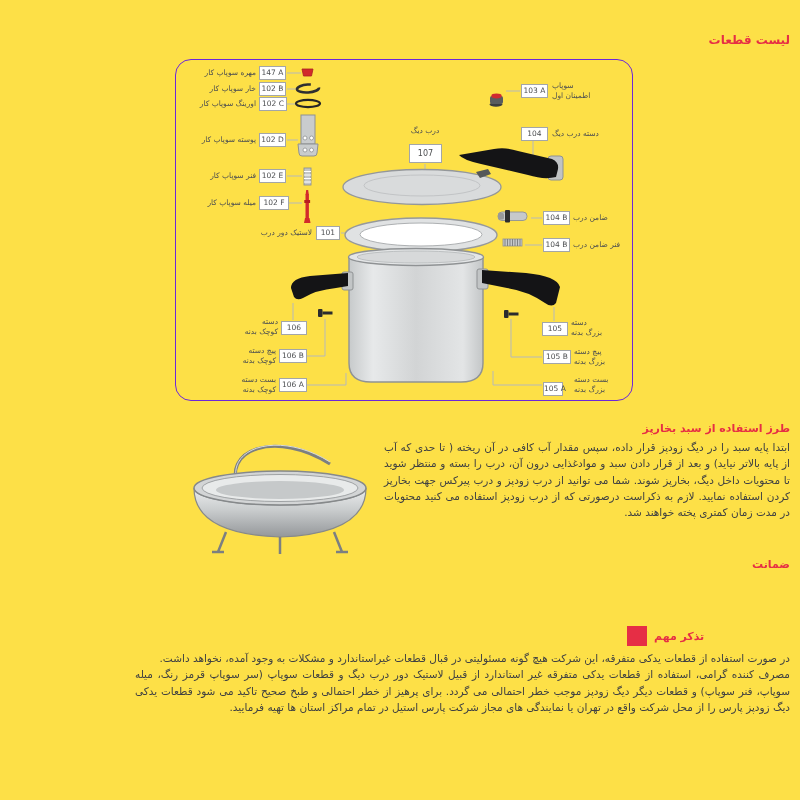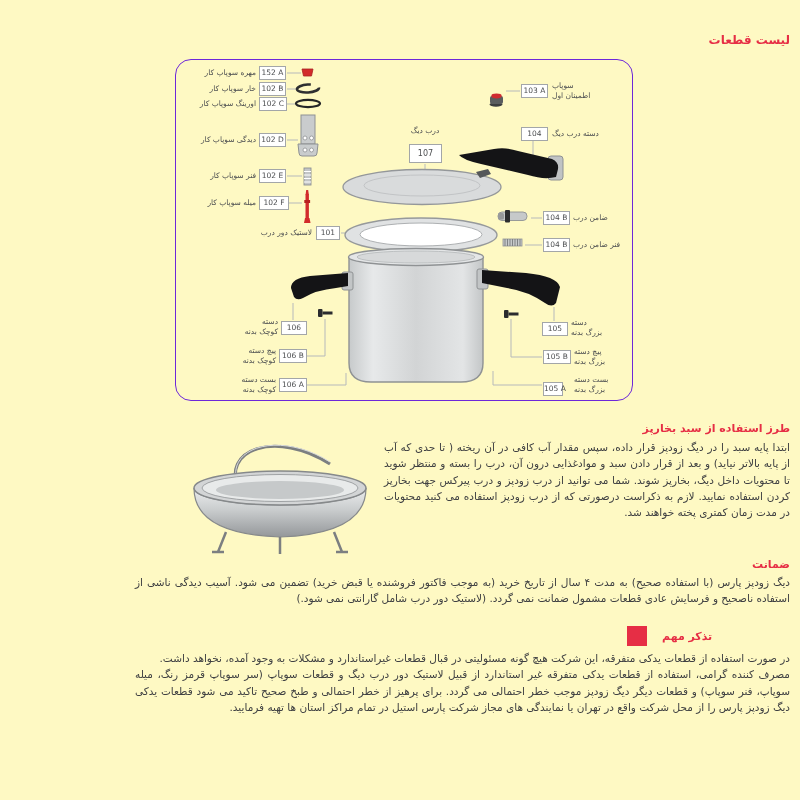--- a/index.html
+++ b/index.html
@@ -1,29 +1,29 @@
 <!DOCTYPE html>
 <html lang="fa"><head>
 <meta charset="utf-8">
 <style>
   :root{ --red:#e62e45; --ink:#3f4042; --line:#b6b9bb; --boxborder:#a3a6a8; }
   *{margin:0;padding:0;box-sizing:border-box;}
   body{width:800px;height:800px;background:#ffffff;font-family:"DejaVu Sans",sans-serif;overflow:hidden;}
-  .page{position:relative;width:800px;height:800px;background:#fef9c3;}
+  .page{position:relative;width:800px;height:800px;background:#fde047;}
   .main-head{position:absolute;right:10px;top:33px;font-size:12px;font-weight:bold;color:var(--red);direction:rtl;}
   .panel{position:absolute;left:175px;top:59px;width:458px;height:342px;border:1px solid #6d28d9;border-radius:16px;}
   .panel svg{position:absolute;left:0;top:0;}
   .pbox{position:absolute;height:14px;border:1px solid var(--boxborder);background:#fff;font-size:7.5px;line-height:12px;color:#4c4e50;text-align:center;white-space:nowrap;z-index:2;}
   .pbox.big{height:19px;line-height:17px;font-size:8px;}
   .plabel{position:absolute;font-size:7.5px;line-height:9.5px;color:#4c4e50;direction:rtl;white-space:pre-line;z-index:2;}
   .lab-r{text-align:right;} .lab-l{text-align:left;} .lab-c{text-align:center;}
   .sec-head{position:absolute;font-size:11px;font-weight:bold;color:var(--red);direction:rtl;}
   .fa-par{direction:rtl;font-size:10.5px;line-height:16.3px;color:var(--ink);text-align:justify;text-align-last:right;}
   .photo{position:absolute;left:182px;top:436px;}
-  .imp-head{position:absolute;left:627px;top:626px;display:flex;align-items:center;gap:15px;}
+  .imp-head{position:absolute;left:627px;top:626px;display:flex;align-items:center;gap:7px;}
   .imp-head .sq{width:20px;height:20px;background:var(--red);}
   .imp-head .txt{font-size:11px;font-weight:bold;color:var(--red);direction:rtl;}
 </style>
 </head>
 <body>
 
 <div class="page">
 
   <div class="main-head">لیست قطعات</div>
 
@@ -125,26 +125,26 @@
           <rect x="142" y="249" width="4.5" height="8" rx="1"></rect>
           <rect x="146.5" y="251.5" width="10" height="3"></rect>
         </g>
       <g fill="#2b2c2e">
           <rect x="328" y="250" width="4.5" height="8" rx="1"></rect>
           <rect x="332.5" y="252.5" width="10" height="3"></rect>
         </g>
     </svg>
 
     <div class="plabel lab-r" style="left:6px;top:8px;width:74px">مهره سوپاپ کار</div>
-    <div class="pbox" style="left:83px;top:6px;width:27px">152 A</div>
+    <div class="pbox" style="left:83px;top:6px;width:27px">147 A</div>
     <div class="plabel lab-r" style="left:6px;top:24px;width:74px">خار سوپاپ کار</div>
     <div class="pbox" style="left:83px;top:22px;width:27px">102 B</div>
     <div class="plabel lab-r" style="left:6px;top:39px;width:74px">اورینگ سوپاپ کار</div>
     <div class="pbox" style="left:83px;top:37px;width:28px">102 C</div>
-    <div class="plabel lab-r" style="left:6px;top:75px;width:74px">دیدگی سوپاپ کار</div>
+    <div class="plabel lab-r" style="left:6px;top:75px;width:74px">پوسته سوپاپ کار</div>
     <div class="pbox" style="left:83px;top:73px;width:27px">102 D</div>
     <div class="plabel lab-r" style="left:6px;top:111px;width:74px">فنر سوپاپ کار</div>
     <div class="pbox" style="left:83px;top:109px;width:27px">102 E</div>
     <div class="plabel lab-r" style="left:6px;top:138px;width:74px">میله سوپاپ کار</div>
     <div class="pbox" style="left:83px;top:136px;width:30px">102 F</div>
     <div class="plabel lab-r" style="left:68px;top:168px;width:68px">لاستیک دور درب</div>
     <div class="pbox" style="left:140px;top:166px;width:24px">101</div>
 
     <div class="pbox" style="left:345px;top:24px;width:27px">103 A</div>
     <div class="plabel lab-l" style="left:376px;top:21px;width:55px">سوپاپ
@@ -195,21 +195,20 @@
     <ellipse cx="98" cy="52" rx="86" ry="17" fill="#d3d5d6" stroke="#86898b" stroke-width="1.5"></ellipse>
     <ellipse cx="98" cy="52" rx="78" ry="13.5" fill="#e8eaea" stroke="#9fa2a4" stroke-width="1"></ellipse>
     <ellipse cx="98" cy="54" rx="64" ry="9" fill="#c6c9ca"></ellipse>
     <path d="M44,96 L36,116 M152,96 L160,116 M98,101 L98,118" stroke="#7c7f81" stroke-width="2.5" fill="none"></path>
     <path d="M30,116 h12 M154,116 h12" stroke="#7c7f81" stroke-width="2.5"></path>
   </svg>
 
   <div class="fa-par" style="position:absolute;left:384px;top:439px;width:406px">ابتدا پایه سبد را در دیگ زودپز قرار داده، سپس مقدار آب کافی در آن ریخته ( تا حدی که آب از پایه بالاتر نیاید) و بعد از قرار دادن سبد و موادغذایی درون آن، درب را بسته و منتظر شوید تا محتویات داخل دیگ، بخارپز شوند. شما می توانید از درب زودپز و درب پیرکس جهت بخارپز کردن استفاده نمایید. لازم به ذکراست درصورتی که از درب زودپز استفاده می کنید محتویات در مدت زمان کمتری پخته خواهند شد.</div>
 
   <div class="sec-head" style="right:10px;top:558px">ضمانت</div>
-  <div class="fa-par" style="position:absolute;left:135px;top:574px;width:655px">دیگ زودپز پارس (با استفاده صحیح) به مدت ۴ سال از تاریخ خرید (به موجب فاکتور فروشنده یا قبض خرید) تضمین می شود. آسیب دیدگی ناشی از استفاده ناصحیح و فرسایش عادی قطعات مشمول ضمانت نمی گردد. (لاستیک دور درب شامل گارانتی نمی شود.)</div>
 
   <div class="imp-head">
     <div class="sq"></div>
     <div class="txt">تذکر مهم</div>
   </div>
   <div style="position:absolute;left:135px;top:650px;width:655px">
     <p class="fa-par">در صورت استفاده از قطعات یدکی متفرقه، این شرکت هیچ گونه مسئولیتی در قبال قطعات غیراستاندارد و مشکلات به وجود آمده، نخواهد داشت.</p>
     <p class="fa-par">مصرف کننده گرامی، استفاده از قطعات یدکی متفرقه غیر استاندارد از قبیل لاستیک دور درب دیگ و قطعات سوپاپ (سر سوپاپ قرمز رنگ، میله سوپاپ، فنر سوپاپ) و قطعات دیگر دیگ زودپز موجب خطر احتمالی می گردد. برای پرهیز از خطر احتمالی و طبخ صحیح تاکید می شود قطعات یدکی دیگ زودپز پارس را از محل شرکت واقع در تهران یا نمایندگی های مجاز شرکت پارس استیل در تمام مراکز استان ها تهیه فرمایید.</p>
   </div>
 

